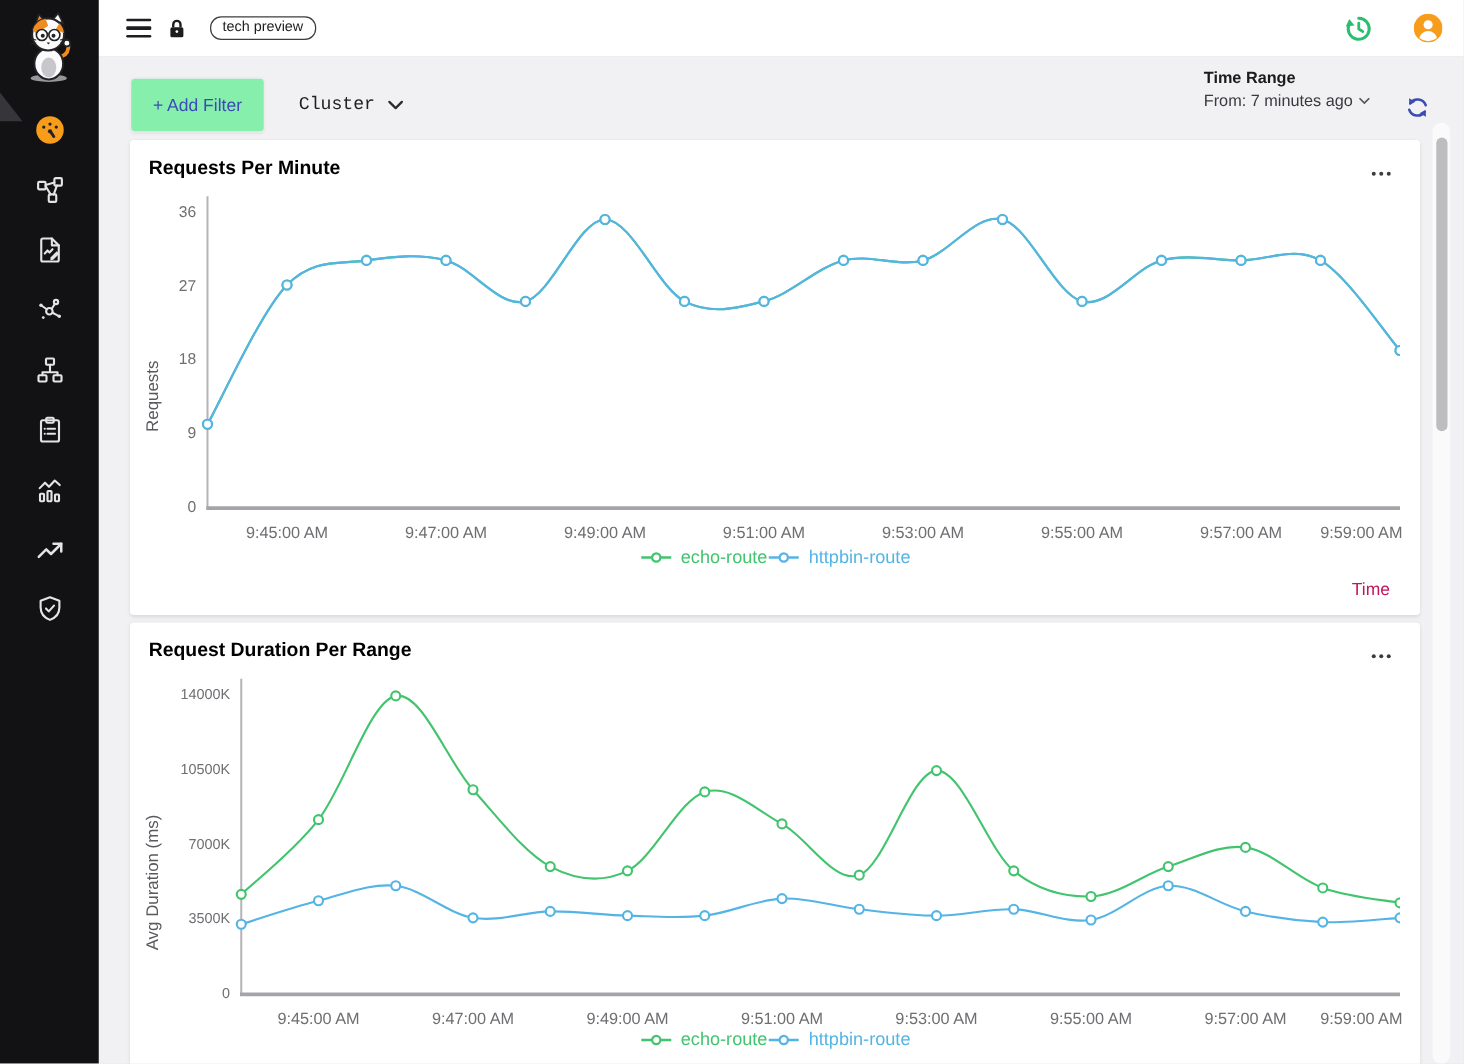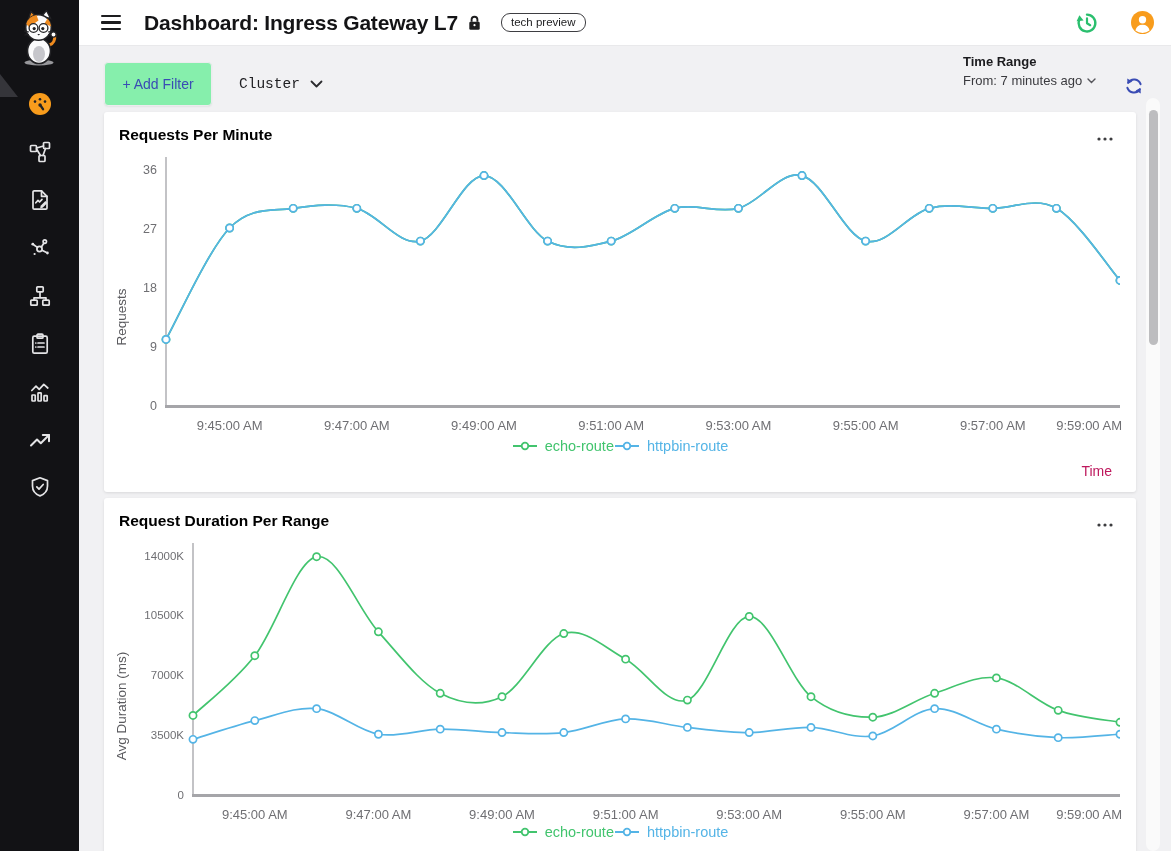--- a/index.html
+++ b/index.html
@@ -163,21 +163,20 @@
       </svg>
     </button>
   </aside>
 
   <header class="header">
     <button class="hamburger">
         <i></i>
         <i></i>
         <i></i>
       </button>
-    <h1 class="page-title">Dashboard: Ingress Gateway L7</h1>
     <span class="lock">
       <svg width="13" height="16" viewBox="0 0 13 16">
         <rect x="1.3" y="6.8" width="10.4" height="8" rx="1.3" fill="#1d1d1f"></rect>
         <path d="M3.6 6.8 V4.6 a2.9 2.9 0 0 1 5.8 0 V6.8" fill="none" stroke="#1d1d1f" stroke-width="1.9"></path>
         <circle cx="6.5" cy="10.2" r="1.1" fill="#fff"></circle>
       </svg>
     </span>
     <span class="badge">tech preview</span>
     <button class="hdr-btn hdr-history">
       <svg width="24" height="24" viewBox="0 0 24 24">

